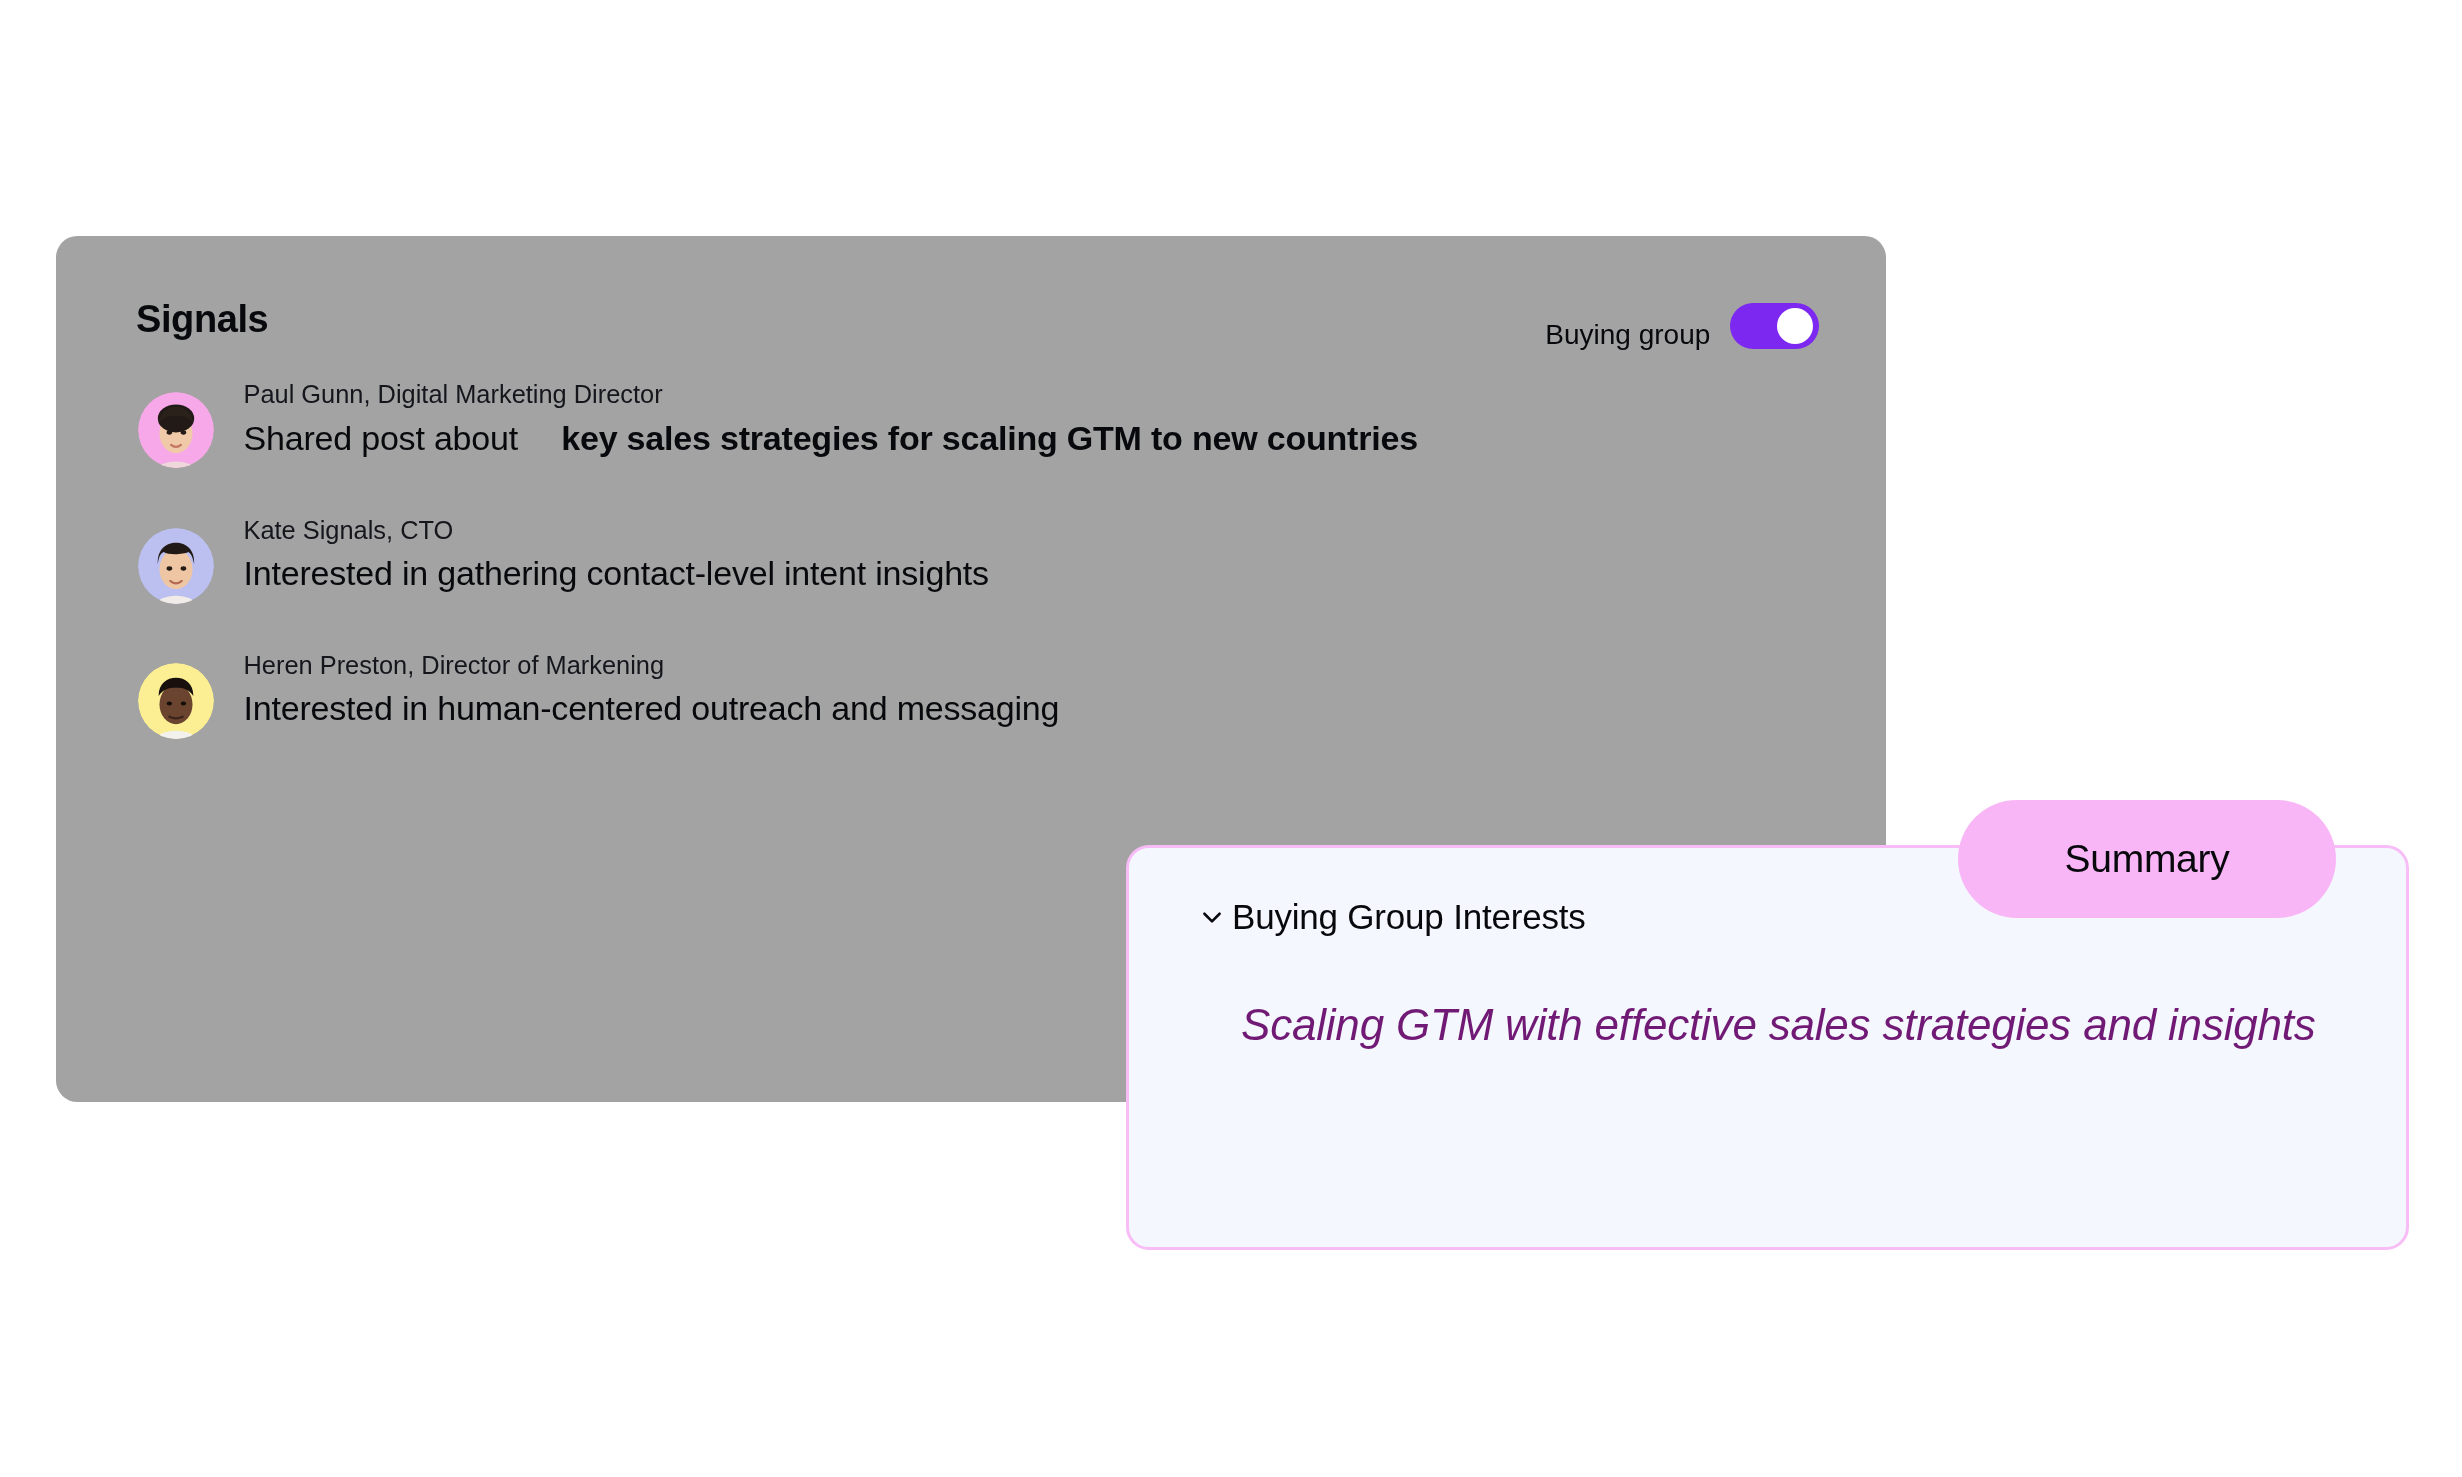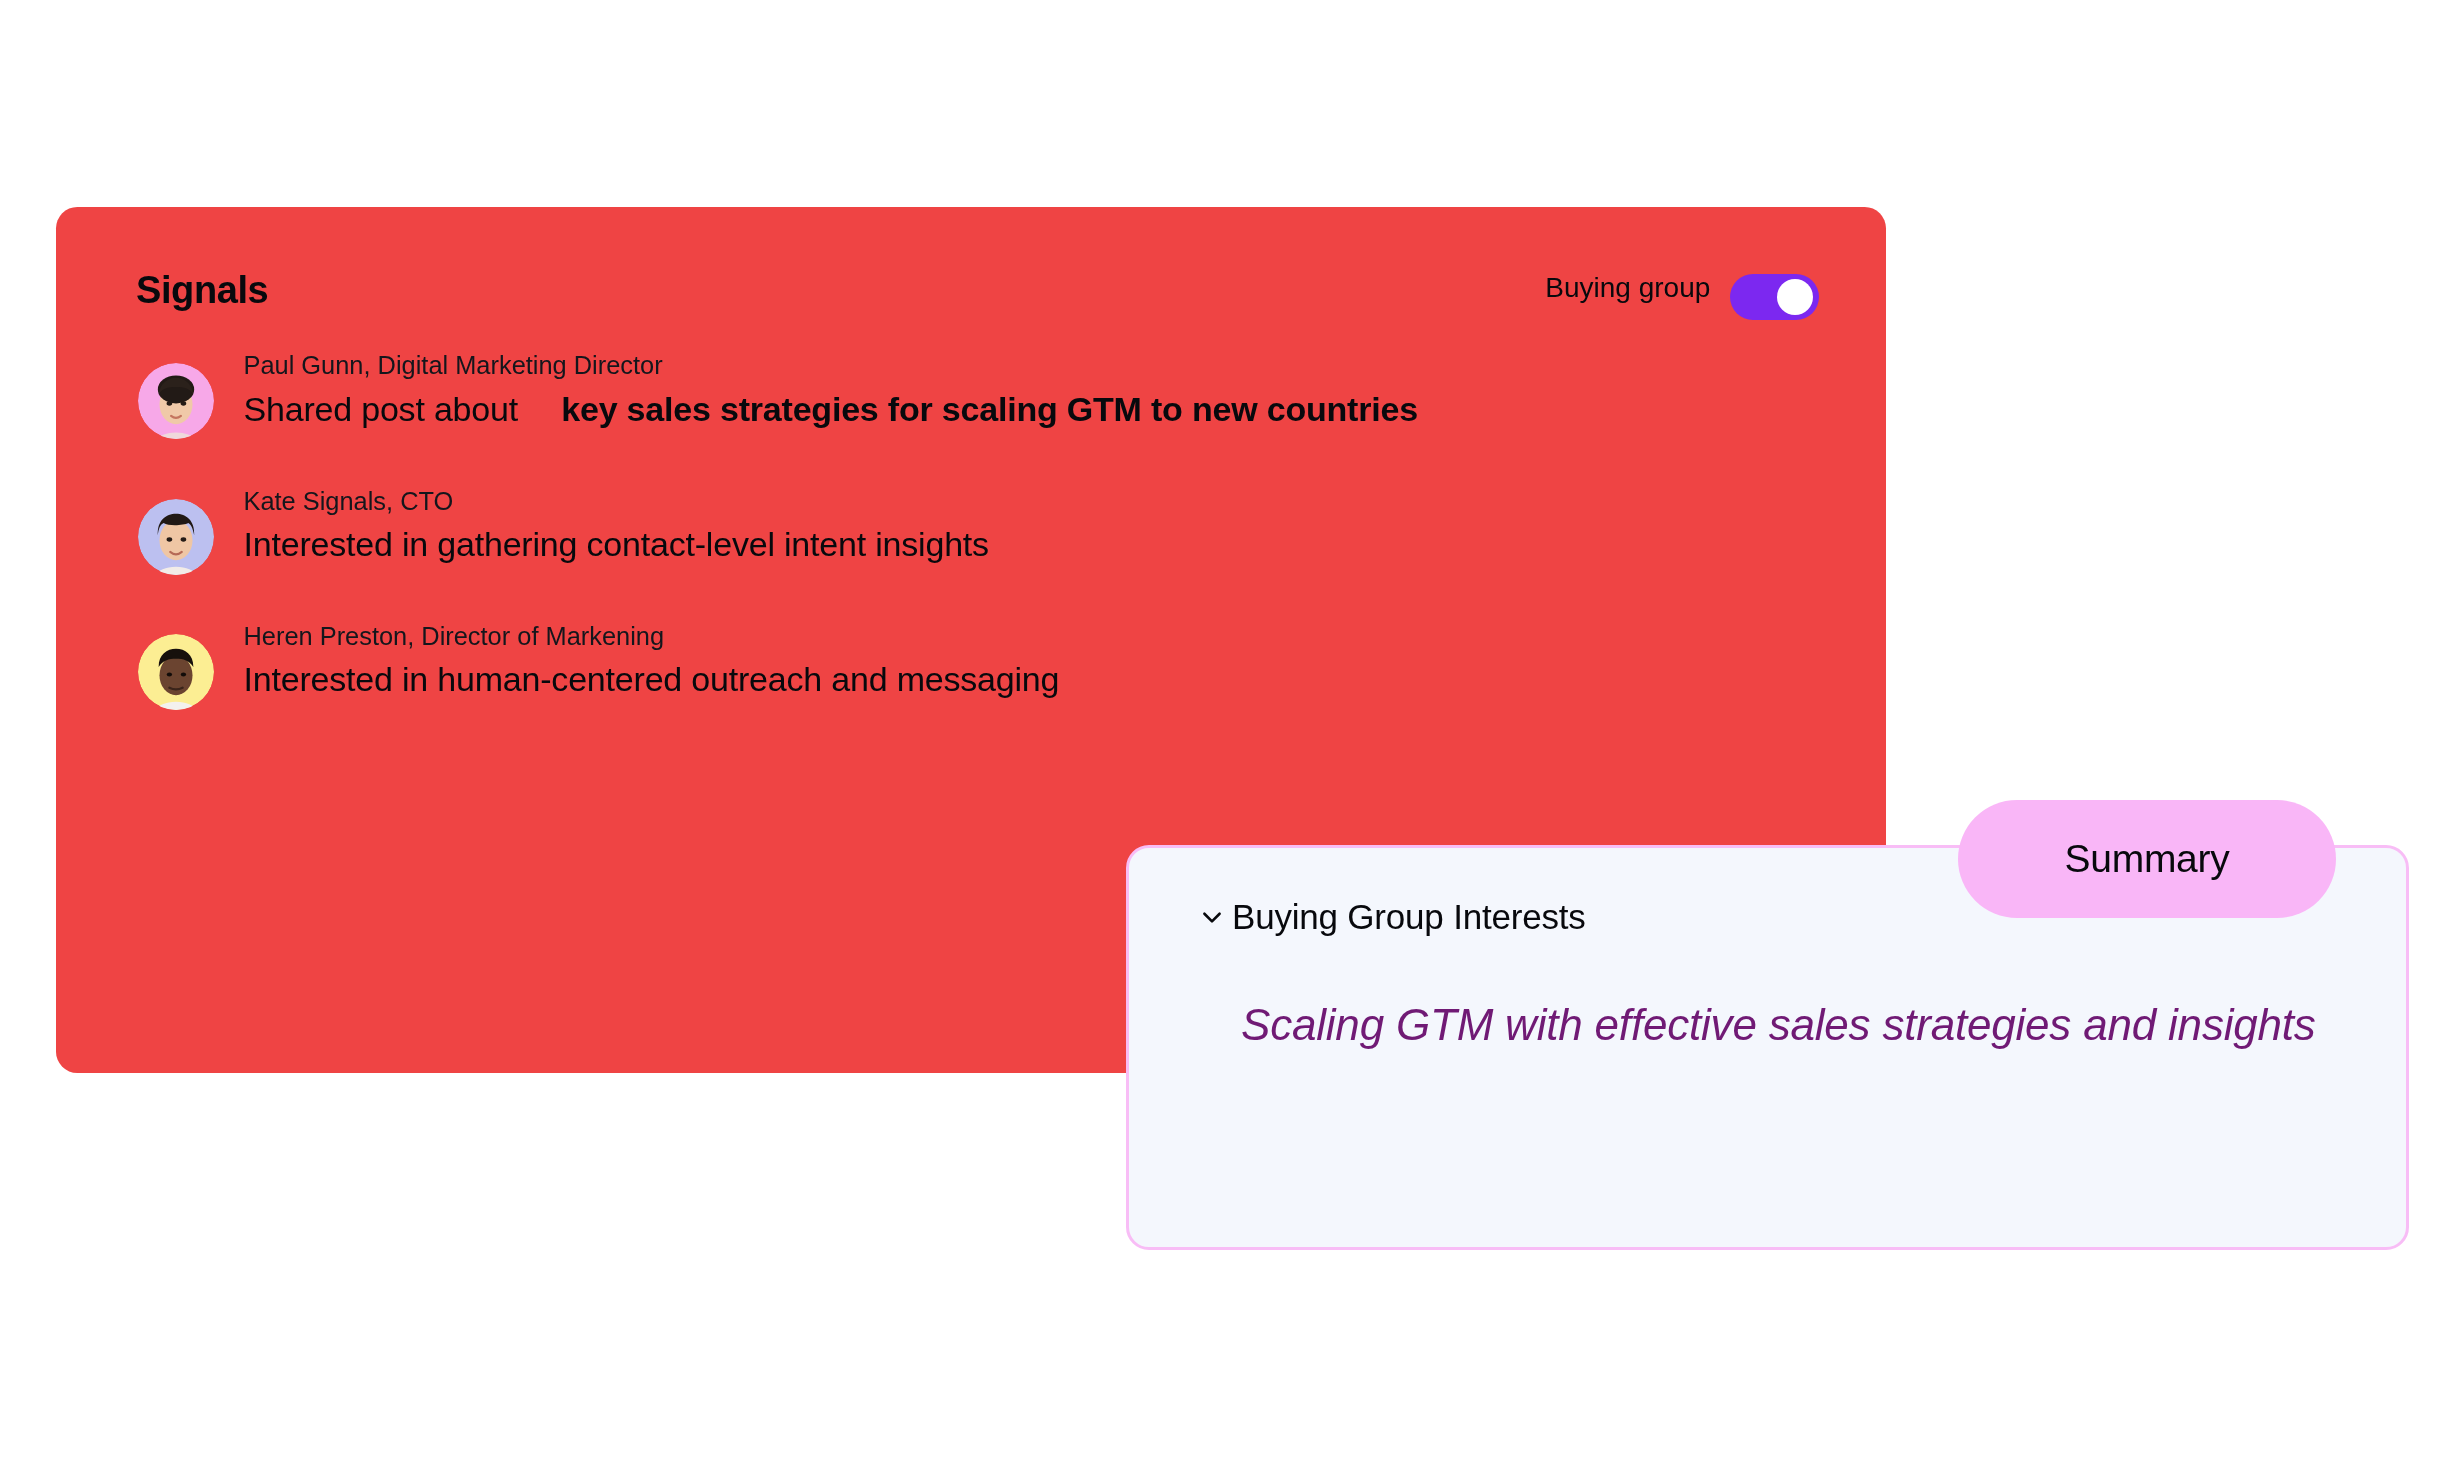--- a/index.html
+++ b/index.html
@@ -13,24 +13,24 @@
     position: relative;
     overflow: hidden;
     font-family: "Liberation Sans", sans-serif;
     -webkit-font-smoothing: antialiased;
   }
 
   
   .signals-card {
     position: absolute;
     left: 56px;
-    top: 207px;
+    top: 236px;
     width: 1830px;
     height: 866px;
-    background: #ef4444;
+    background: #a3a3a3;
     border-radius: 21.3px;
     box-sizing: border-box;
   }
 
   .card-header {
     position: absolute;
     left: 0;
     top: 0;
     width: 100%;
     height: 148px;
@@ -45,21 +45,21 @@
     color: #08090D;
     letter-spacing: -0.4px;
     line-height: 1;
   }
 
   .toggle-wrap {
     position: absolute;
     right: 67px;
     top: 67px;
     display: flex;
-    align-items: flex-start;
+    align-items: flex-end;
     gap: 19.7px;
   }
 
   .toggle-label {
     font-size: 28px;
     color: #08090D;
     line-height: 1;
     white-space: nowrap;
   }
 

